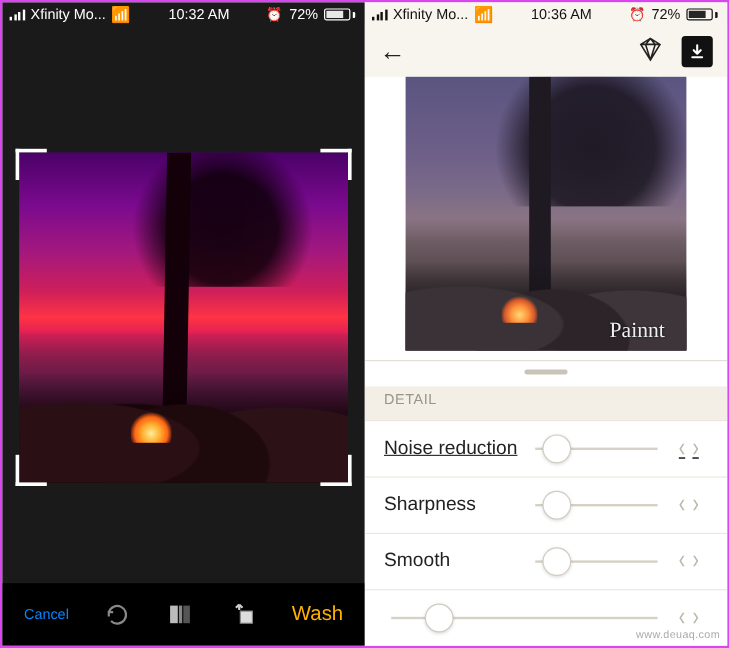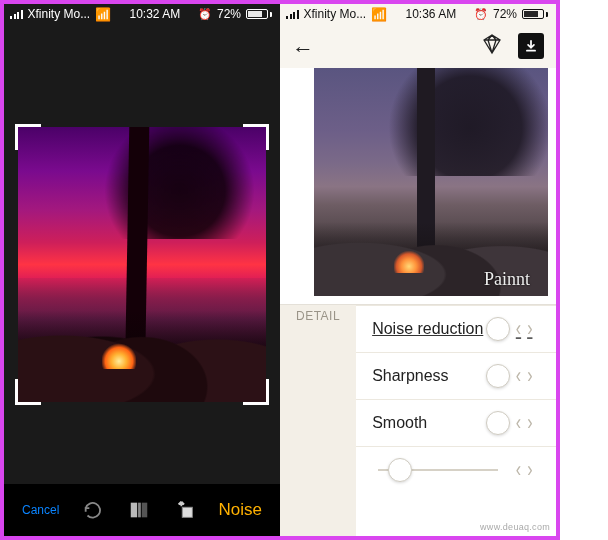--- a/index.html
+++ b/index.html
@@ -1,17 +1,17 @@
 <!DOCTYPE html>
 <html><head>
 <meta charset="utf-8">
 <style>
   * { box-sizing: border-box; margin: 0; padding: 0; }
   body { font-family: -apple-system, "Helvetica Neue", Helvetica, Arial, sans-serif; background: #fff; width: 608px; height: 540px; overflow: hidden; }
-  .container { display: flex; width: 560px; height: 540px; border: 4px solid #d946ef; }
+  .container { display: flex; width: 608px; height: 540px; border: 2px solid #d946ef; }
   .phone { width: 50%; height: 100%; position: relative; display: flex; flex-direction: column; overflow:hidden; }
   .left { background: #1a1a1a; color: #fff; }
   .right { background: #f8f5ef; color: #333; }
 
   
   .status { display: flex; align-items: center; justify-content: space-between; font-size: 12px; padding: 3px 8px 3px 6px; height: 20px; font-weight: 500; }
   .status .grp { display:flex; align-items:center; gap:5px; }
   .left .status { color:#fff; }
   .right .status { color:#111; }
   .bars { display:flex; align-items:flex-end; gap:1.5px; height:10px;}
@@ -89,21 +89,21 @@
   .r-rocks{position:absolute; left:-10px; right:-10px; bottom:-10px; height:46%;
     background:
       radial-gradient(ellipse at 22% 70%, #3a3236 0 30%, transparent 31%),
       radial-gradient(ellipse at 52% 82%, #2c2428 0 34%, transparent 35%),
       radial-gradient(ellipse at 78% 72%, #3e353a 0 28%, transparent 29%),
       linear-gradient(to top, #151012 30%, transparent 80%);}
   .r-fire{position:absolute; left:34%; bottom:10%; width:30px; height:22px;
     background: radial-gradient(circle at 50% 70%, #ffd877 0%, #ff923a 34%, #d6582a 58%, rgba(180,60,20,0) 74%);}
   .watermark{position:absolute; right:18px; bottom:6px; color:#eee; font-family: "Brush Script MT", cursive; font-size:18px; text-shadow:0 0 2px #000;}
 
-  .sheet{ flex:1; background:#fff; border-top:1px solid #e4e0d8; display:flex; flex-direction:row;}
+  .sheet{ flex:1; background:#fff; border-top:1px solid #e4e0d8; display:flex; flex-direction:column;}
   .grabber{ width:36px; height:4px; background:#c9c3b8; border-radius:3px; margin:7px auto 10px auto;}
   .section-title{ font-size:12px; letter-spacing:0.5px; color:#9a9488; padding:4px 16px 10px 16px; background:#f3efe7;}
   .slider-row{ display:flex; align-items:center; padding:11px 12px 11px 16px; border-top:1px solid #ece8df; background:#fff;}
   .slider-row:first-of-type{border-top:1px solid #ece8df;text-decoration:underline;}
   .slider-label{ flex:0 0 120px; font-size:16px; color:#222;}
   .slider-track{ flex:1; height:24px; position:relative; margin:0 6px;}
   .track-line{ position:absolute; left:0; right:0; top:50%; height:2px; background:#d6d1c6; transform:translateY(-50%);}
   .thumb{ position:absolute; top:50%; width:24px; height:24px; background:#fff; border:1px solid #d0ccc2; border-radius:50%; transform:translate(-50%,-50%); box-shadow:0 1px 3px rgba(0,0,0,0.15);}
   .stepper{ flex:0 0 40px; display:flex; align-items:center; justify-content:center; gap:6px; color:#bdb7aa; font-size:16px;}
   .stepper span{ display:inline-block; transform: scaleY(1.4);}
@@ -172,21 +172,21 @@
               <rect x="11" y="4" width="3" height="16" fill="#888"></rect>
               <rect x="15" y="4" width="6" height="16" fill="#555"></rect>
             </svg>
         </span>
         <span class="tb-icon rotate-icon">
           <svg width="22" height="22" viewBox="0 0 24 24">
               <rect x="9" y="9" width="11" height="11" fill="#ddd" stroke="#888"></rect>
               <path d="M8 8 V3 M8 3 l-3 3 M8 3 l3 3" stroke="#ccc" stroke-width="2" fill="none"></path>
             </svg>
         </span>
-        <span class="tb-done">Noise</span>
+        <span class="tb-done">Wash</span>
       </div>
     </div>
   </div>
 
   <div class="phone right">
     <div class="status">
       <div class="grp">
         <span class="bars">
             <span></span>
             <span></span>

